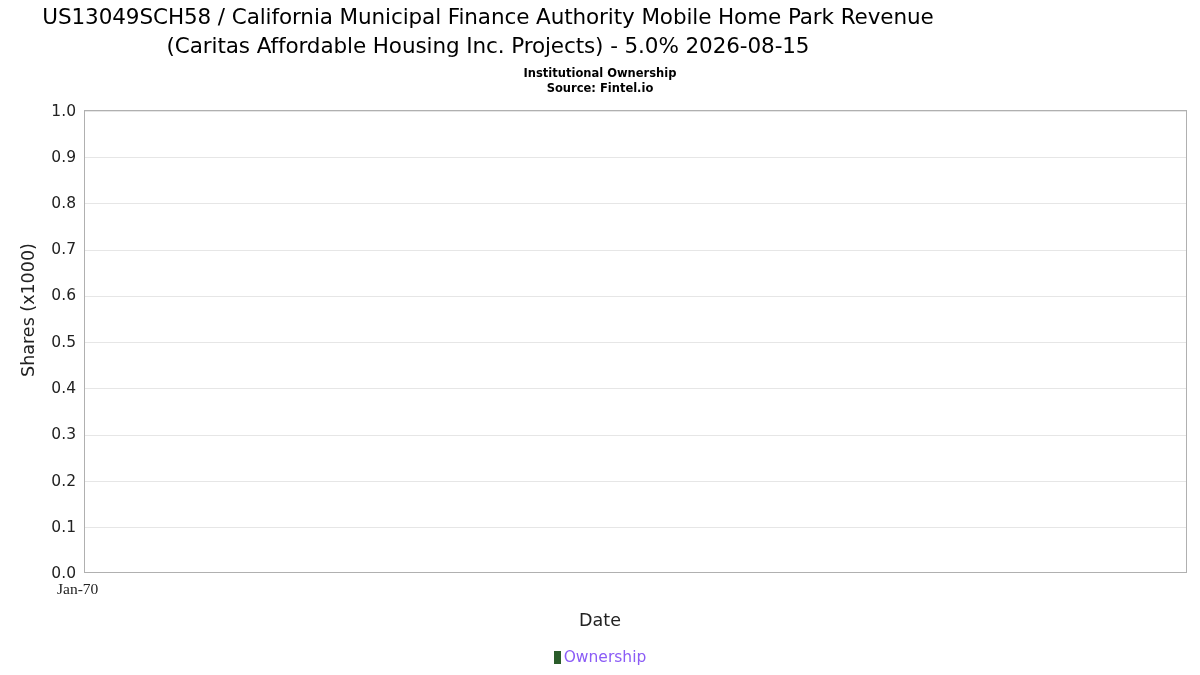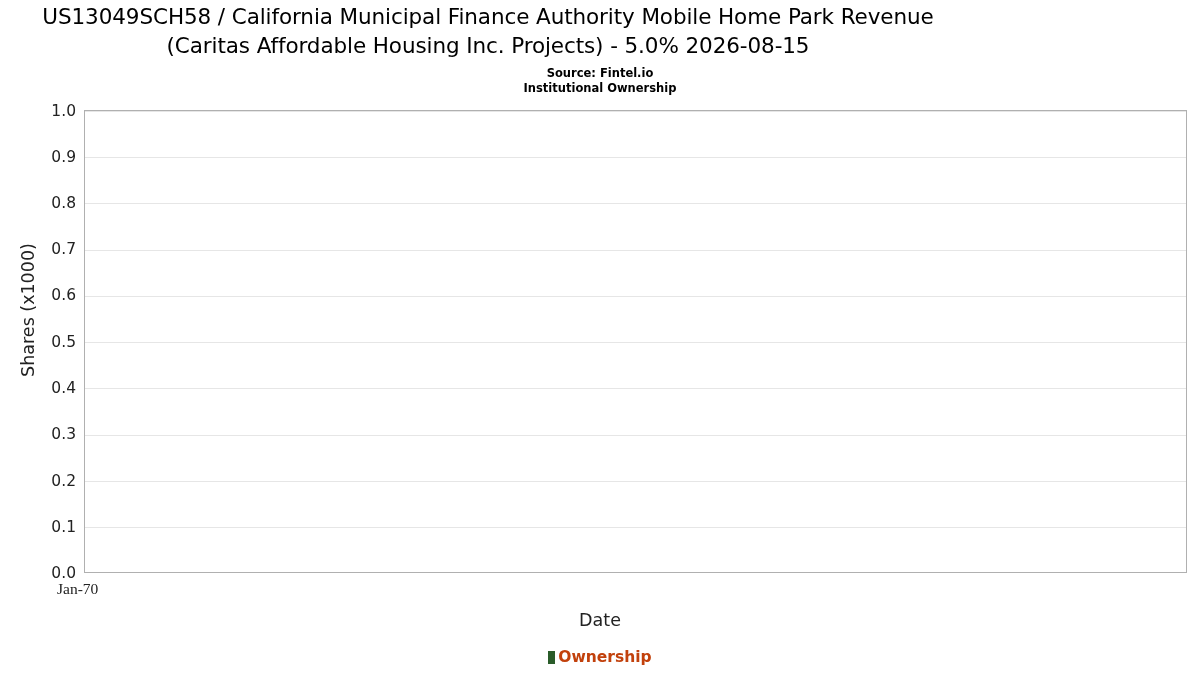--- a/index.html
+++ b/index.html
@@ -121,43 +121,42 @@
     display: flex;
     justify-content: center;
     align-items: center;
     gap: 0px;
   }
   .legend-item {
     display: flex;
     align-items: center;
     gap: 3px;
     font-size: 15.5px;
-    color: #c2410c;
-    font-weight: bold;
+    color: #8b5cf6;
   }
   .legend-swatch {
     width: 7px;
     height: 13px;
     background: #2a5c2a;
     display: inline-block;
   }
 </style>
 </head>
 <body>
 
 <div class="chart-root">
 
   <div class="title-block">
     <div class="main-title">US13049SCH58 / California Municipal Finance Authority Mobile Home Park Revenue
 (Caritas Affordable Housing Inc. Projects) - 5.0% 2026-08-15</div>
   </div>
 
   <div class="subtitle-block">
+    <div class="subtitle">Institutional Ownership</div>
     <div class="subtitle">Source: Fintel.io</div>
-    <div class="subtitle">Institutional Ownership</div>
   </div>
 
   <div class="y-axis-title">Shares (x1000)</div>
 
   <div class="y-tick-label" style="top:573px;">0.0</div>
   <div class="y-tick-label" style="top:527px;">0.1</div>
   <div class="y-tick-label" style="top:481px;">0.2</div>
   <div class="y-tick-label" style="top:434px;">0.3</div>
   <div class="y-tick-label" style="top:388px;">0.4</div>
   <div class="y-tick-label" style="top:342px;">0.5</div>

